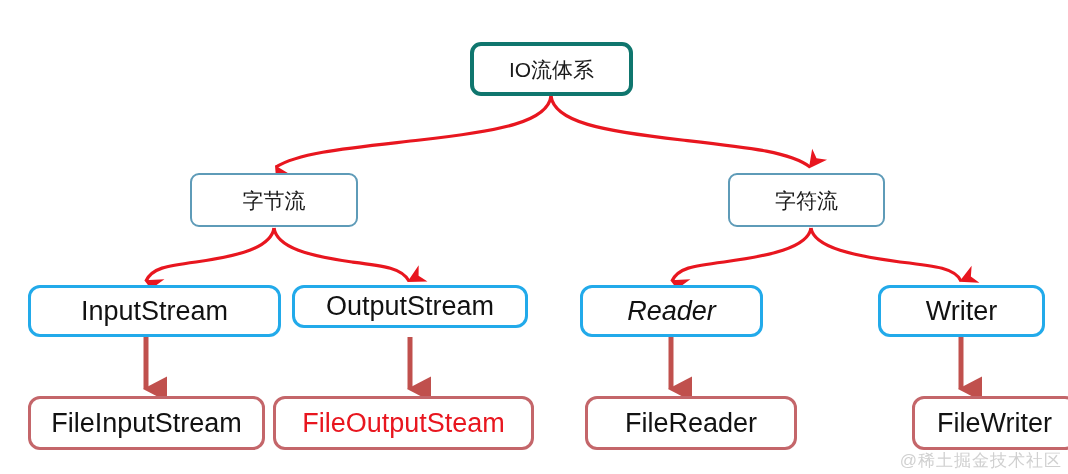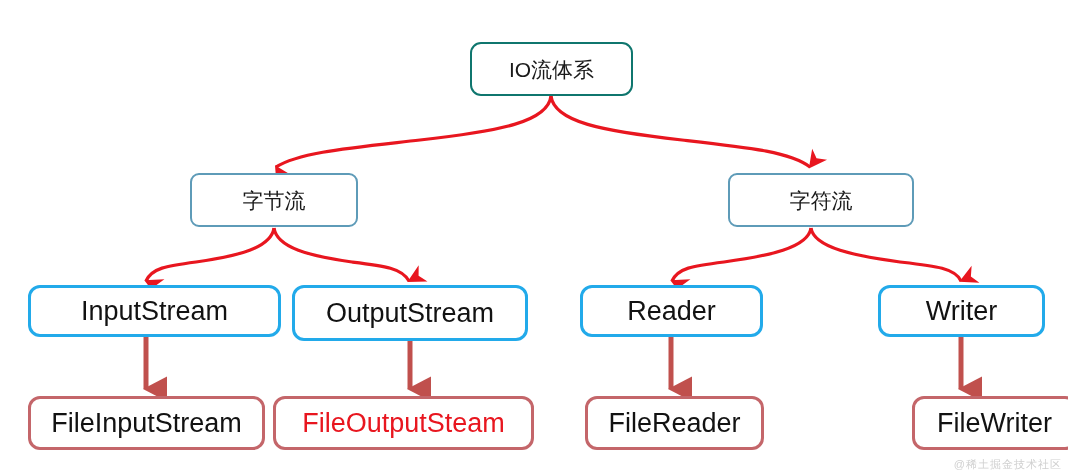--- a/index.html
+++ b/index.html
@@ -31,21 +31,21 @@
     display: flex;
     align-items: center;
     justify-content: center;
     background: #ffffff;
     text-align: center;
     white-space: nowrap;
     line-height: 1;
   }
   
   .node.level-root {
-    border: 2px solid #0f766e;
+    border: 4px solid #0f766e;
     border-radius: 11px;
     color: #1a1a1a;
     font-size: 21px;
   }
   
   .node.level-category {
     border: 2px solid #5E9BB8;
     border-radius: 9px;
     color: #1a1a1a;
     font-size: 21px;
@@ -69,21 +69,21 @@
     color: #E8161F;
   }
   .node-label {
     display: block;
     pointer-events: none;
   }
   #watermark {
     position: absolute;
     right: 6px;
     bottom: 2px;
-    font-size: 11px;
+    font-size: 17px;
     color: #c8c8c8;
     opacity: 0.85;
     letter-spacing: 1px;
     white-space: nowrap;
   }
 </style>
 </head>
 <body>
 
 <div id="diagram-root">
@@ -113,44 +113,44 @@
     <line x1="961" y1="337" x2="961" y2="389" stroke="#C0504D" stroke-width="5" marker-end="url(#arrow-muted)"></line>
   </svg>
 
   <div class="node level-root" style="left:470px; top:42px; width:163px; height:54px;">
     <span class="node-label">IO流体系</span>
   </div>
 
   <div class="node level-category" style="left:190px; top:173px; width:168px; height:54px;">
     <span class="node-label">字节流</span>
   </div>
-  <div class="node level-category" style="left:728px; top:173px; width:186px; height:54px;">
+  <div class="node level-category" style="left:728px; top:173px; width:157px; height:54px;">
     <span class="node-label">字符流</span>
   </div>
 
   <div class="node level-abstract" style="left:28px; top:285px; width:253px; height:52px;">
     <span class="node-label">InputStream</span>
   </div>
-  <div class="node level-abstract" style="left:292px; top:285px; width:236px; height:56px;">
+  <div class="node level-abstract" style="left:292px; top:285px; width:236px; height:43px;">
     <span class="node-label">OutputStream</span>
   </div>
-  <div class="node level-abstract" style="left:580px; top:285px; width:183px; height:52px;">
+  <div class="node level-abstract" style="left:580px; top:285px; width:183px; height:52px;font-style:italic;">
     <span class="node-label">Reader</span>
   </div>
   <div class="node level-concrete" style="left:28px; top:396px; width:237px; height:54px;">
     <span class="node-label">FileInputStream</span>
   </div>
 
   <div class="node level-abstract" style="left:878px; top:285px; width:167px; height:52px;">
     <span class="node-label">Writer</span>
   </div>
   <div class="node level-concrete accent-text" style="left:273px; top:396px; width:261px; height:54px;">
     <span class="node-label">FileOutputSteam</span>
   </div>
-  <div class="node level-concrete" style="left:585px; top:396px; width:179px; height:54px;">
+  <div class="node level-concrete" style="left:585px; top:396px; width:212px; height:54px;">
     <span class="node-label">FileReader</span>
   </div>
   <div class="node level-concrete" style="left:912px; top:396px; width:165px; height:54px;">
     <span class="node-label">FileWriter</span>
   </div>
 
   <div id="watermark">@稀土掘金技术社区</div>
 
 </div>
 

